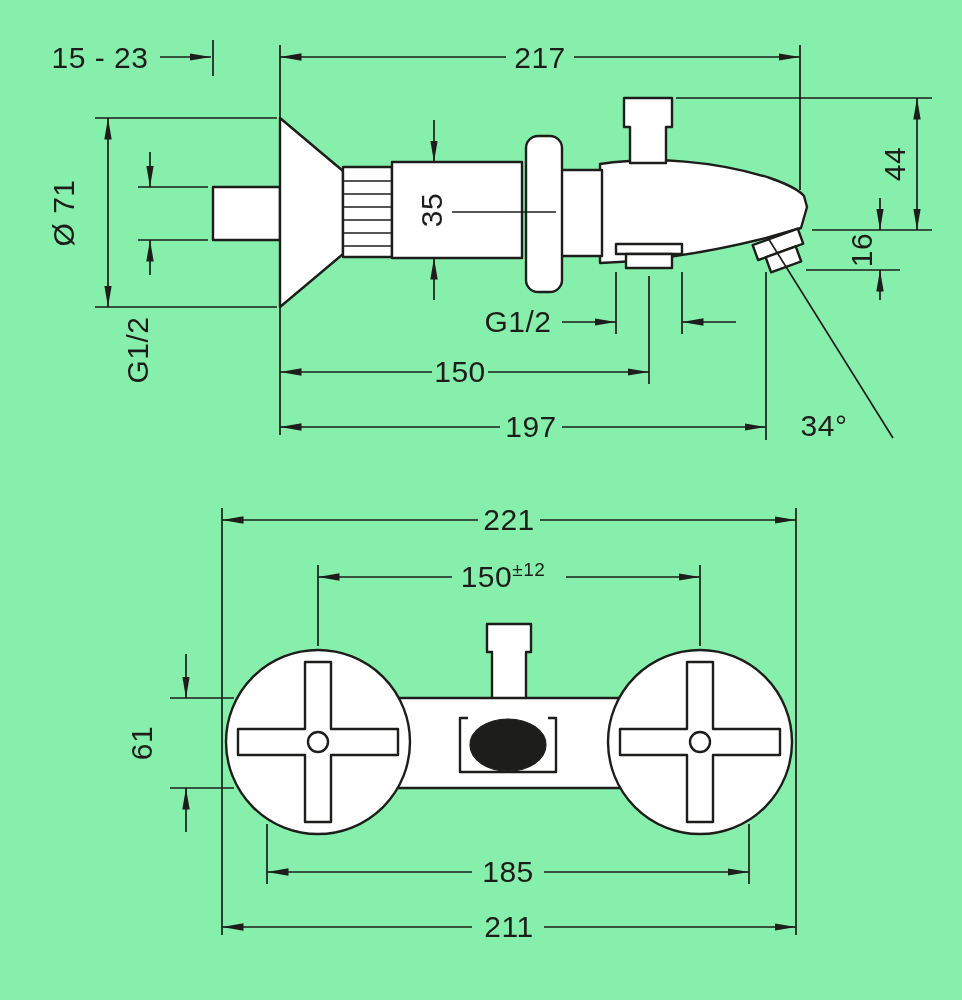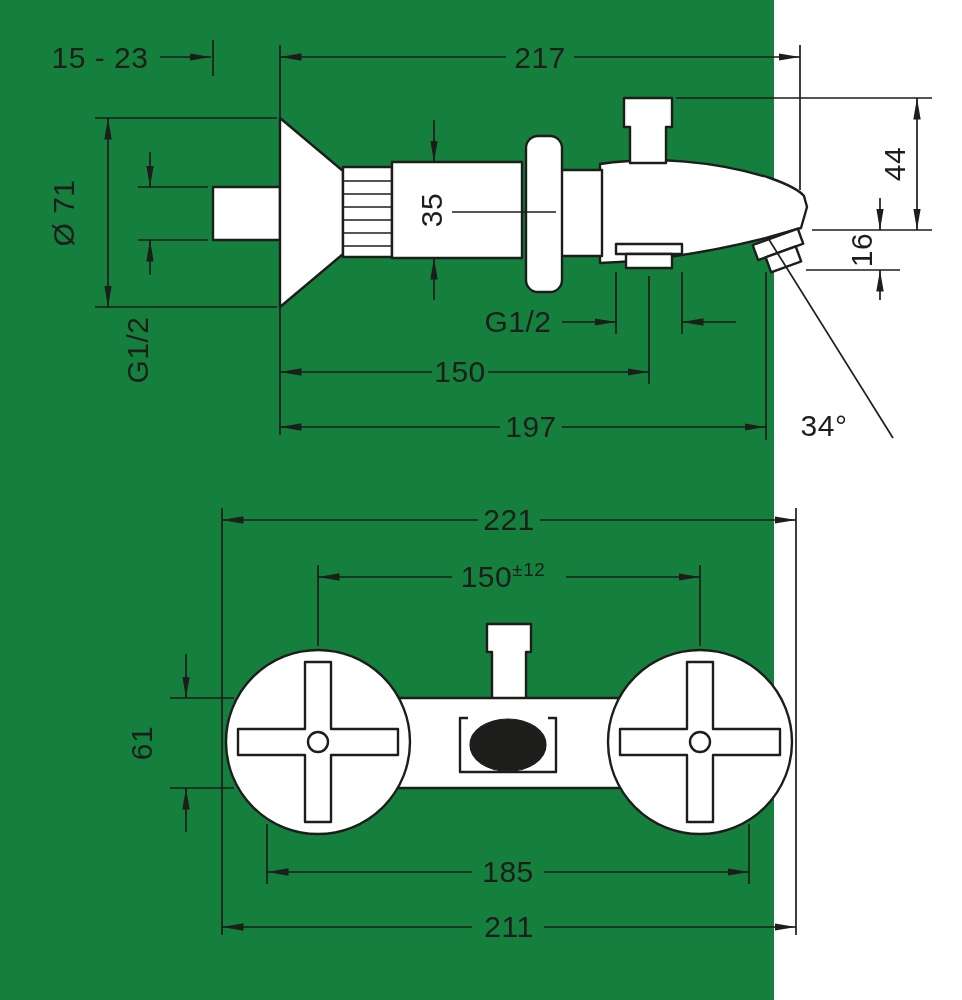--- a/index.html
+++ b/index.html
@@ -1,17 +1,17 @@
 <!DOCTYPE html>
 <html><head>
 <meta charset="utf-8">
 <title>Technical Drawing</title>
 <style>
   html,body { margin:0; padding:0; background:#ffffff; }
-  .stage { width:774px; height:1000px; background:#15803d; }
+  .stage { width:962px; height:1000px; background:#86efac; }
   svg { display:block; }
   .ol   { fill:#ffffff; stroke:#1d1d1b; stroke-width:2.4; stroke-linejoin:round; }
   .ol2  { fill:none;    stroke:#1d1d1b; stroke-width:2.4; stroke-linejoin:round; }
   .solid{ fill:#1d1d1b; stroke:#1d1d1b; stroke-width:1.2; }
   .dim  { stroke:#1d1d1b; stroke-width:1.7; fill:none; }
   .thin { stroke:#1d1d1b; stroke-width:1.3; fill:none; }
   .t    { font-family:"Liberation Sans", sans-serif; font-size:30px; fill:#1d1d1b;
           text-anchor:middle; letter-spacing:0.5px; }
   .sup  { font-size:19px; }
 </style>

